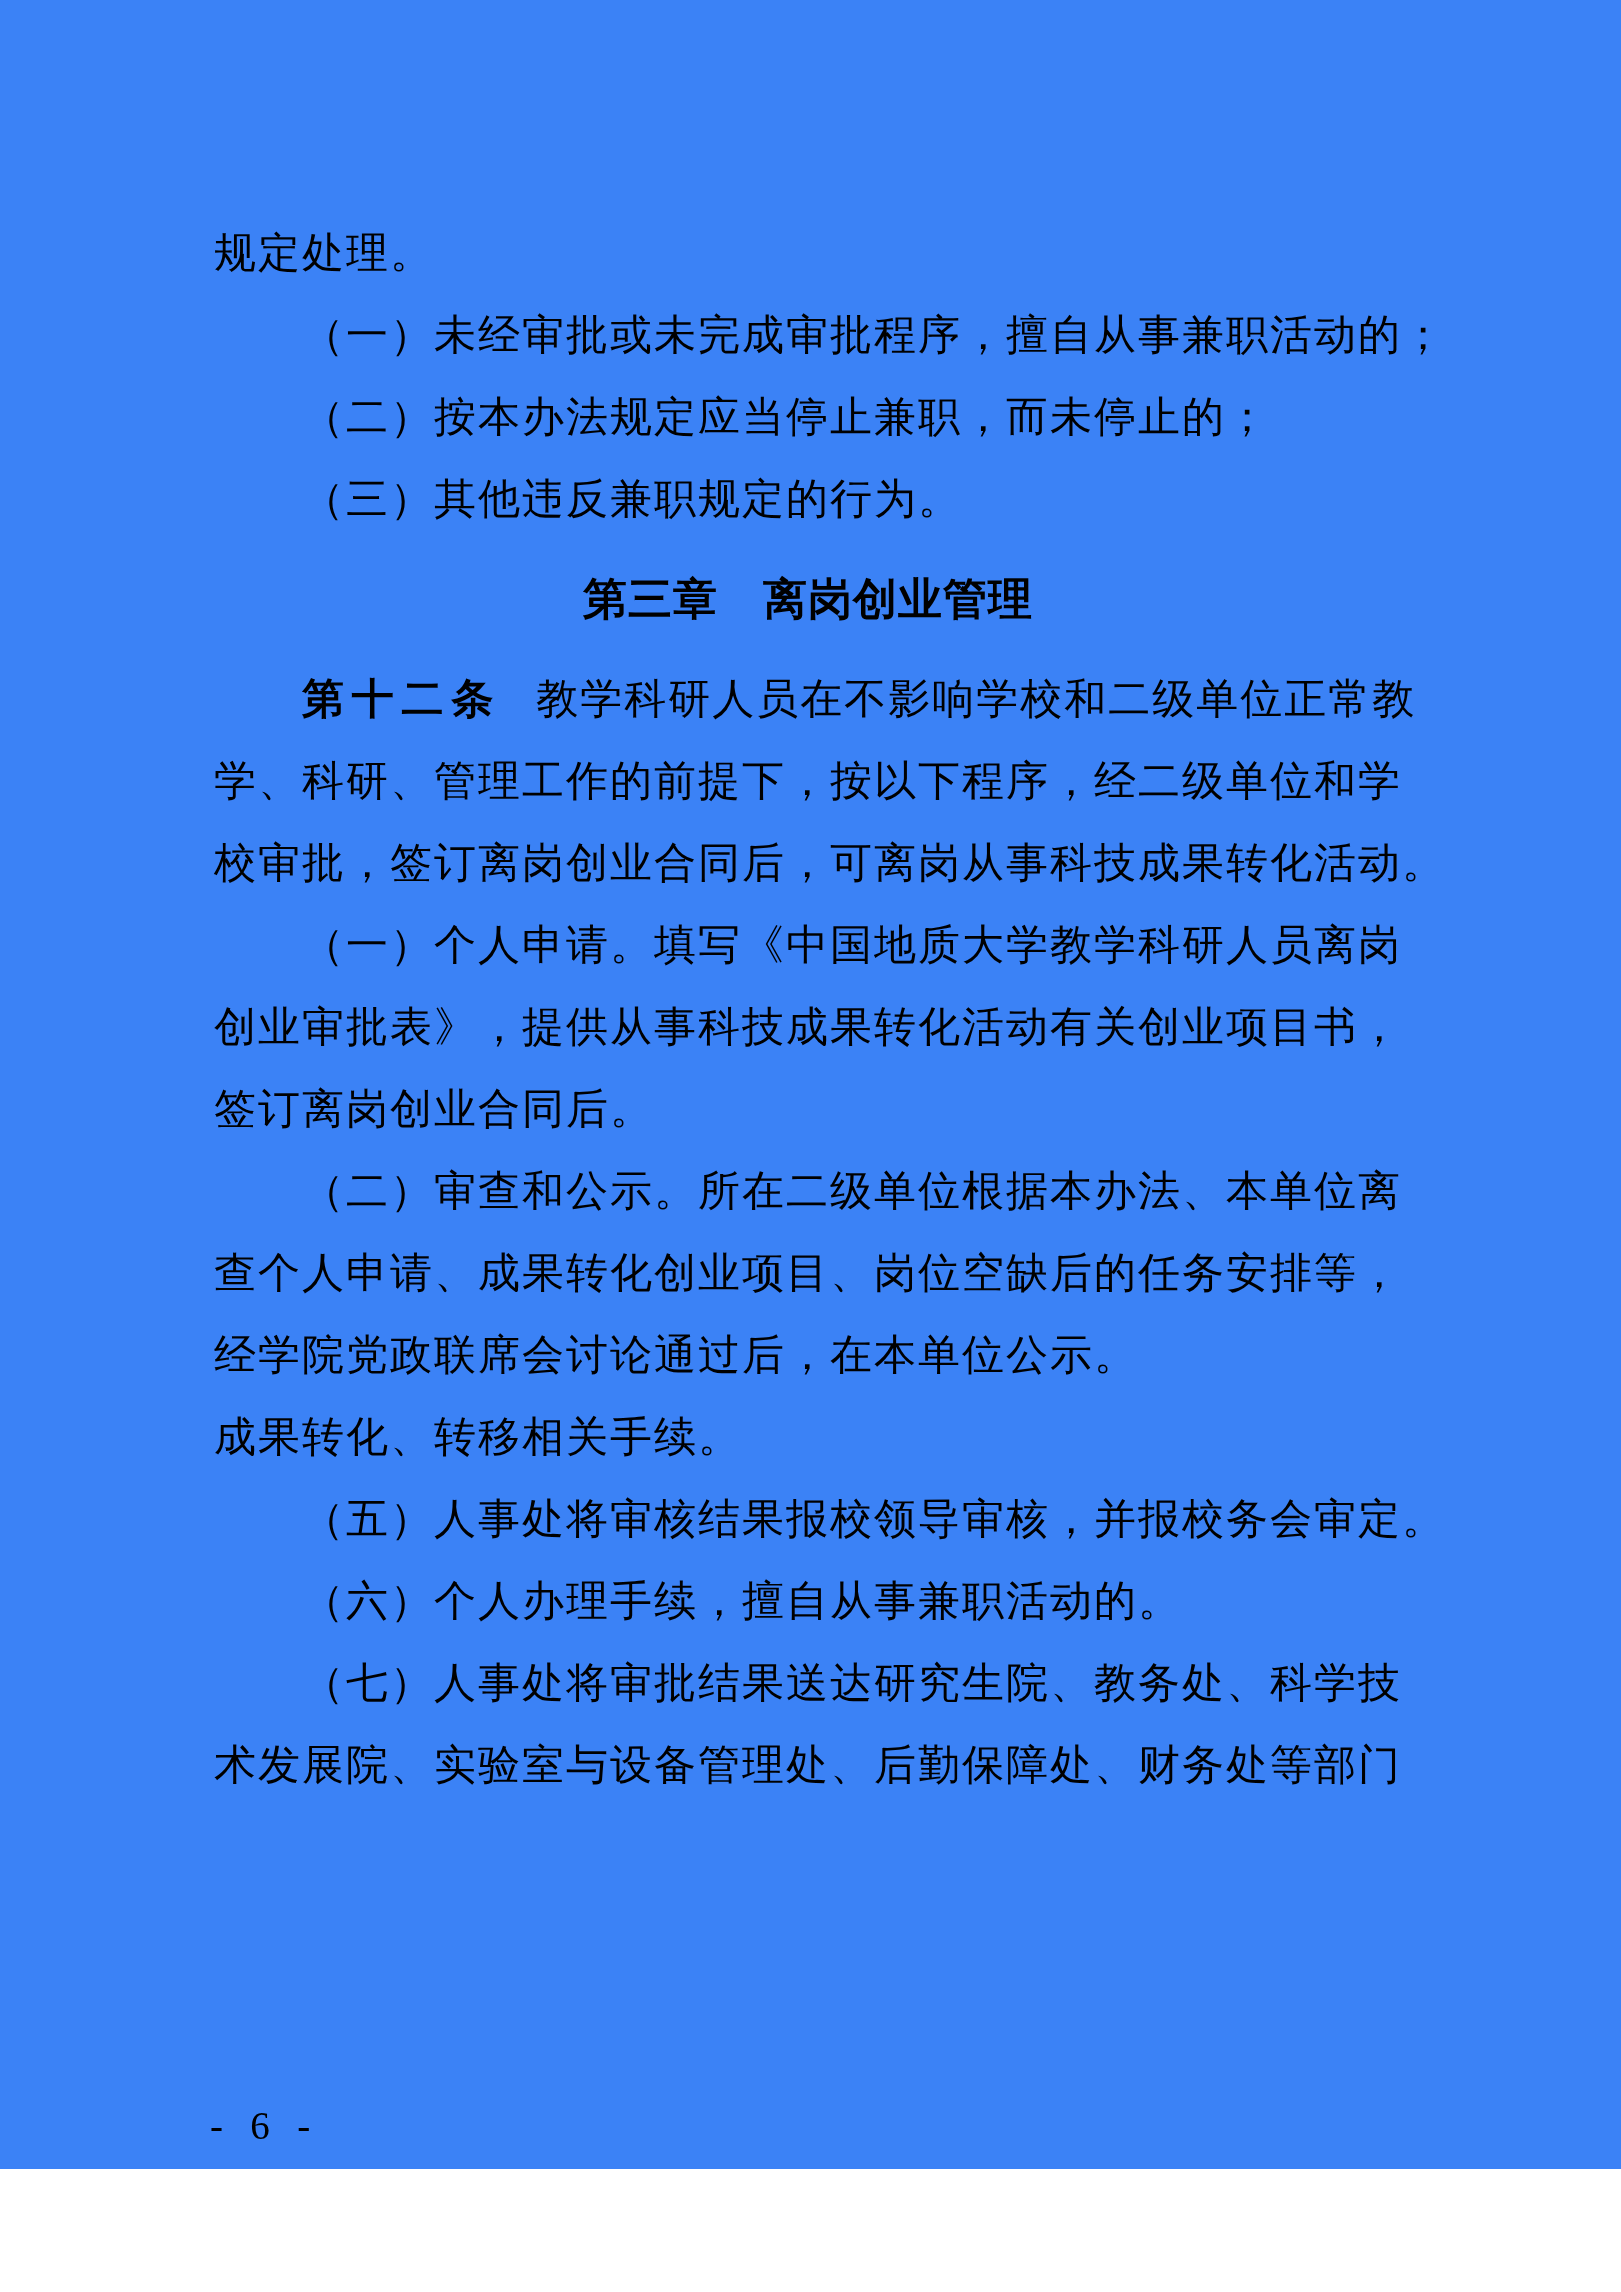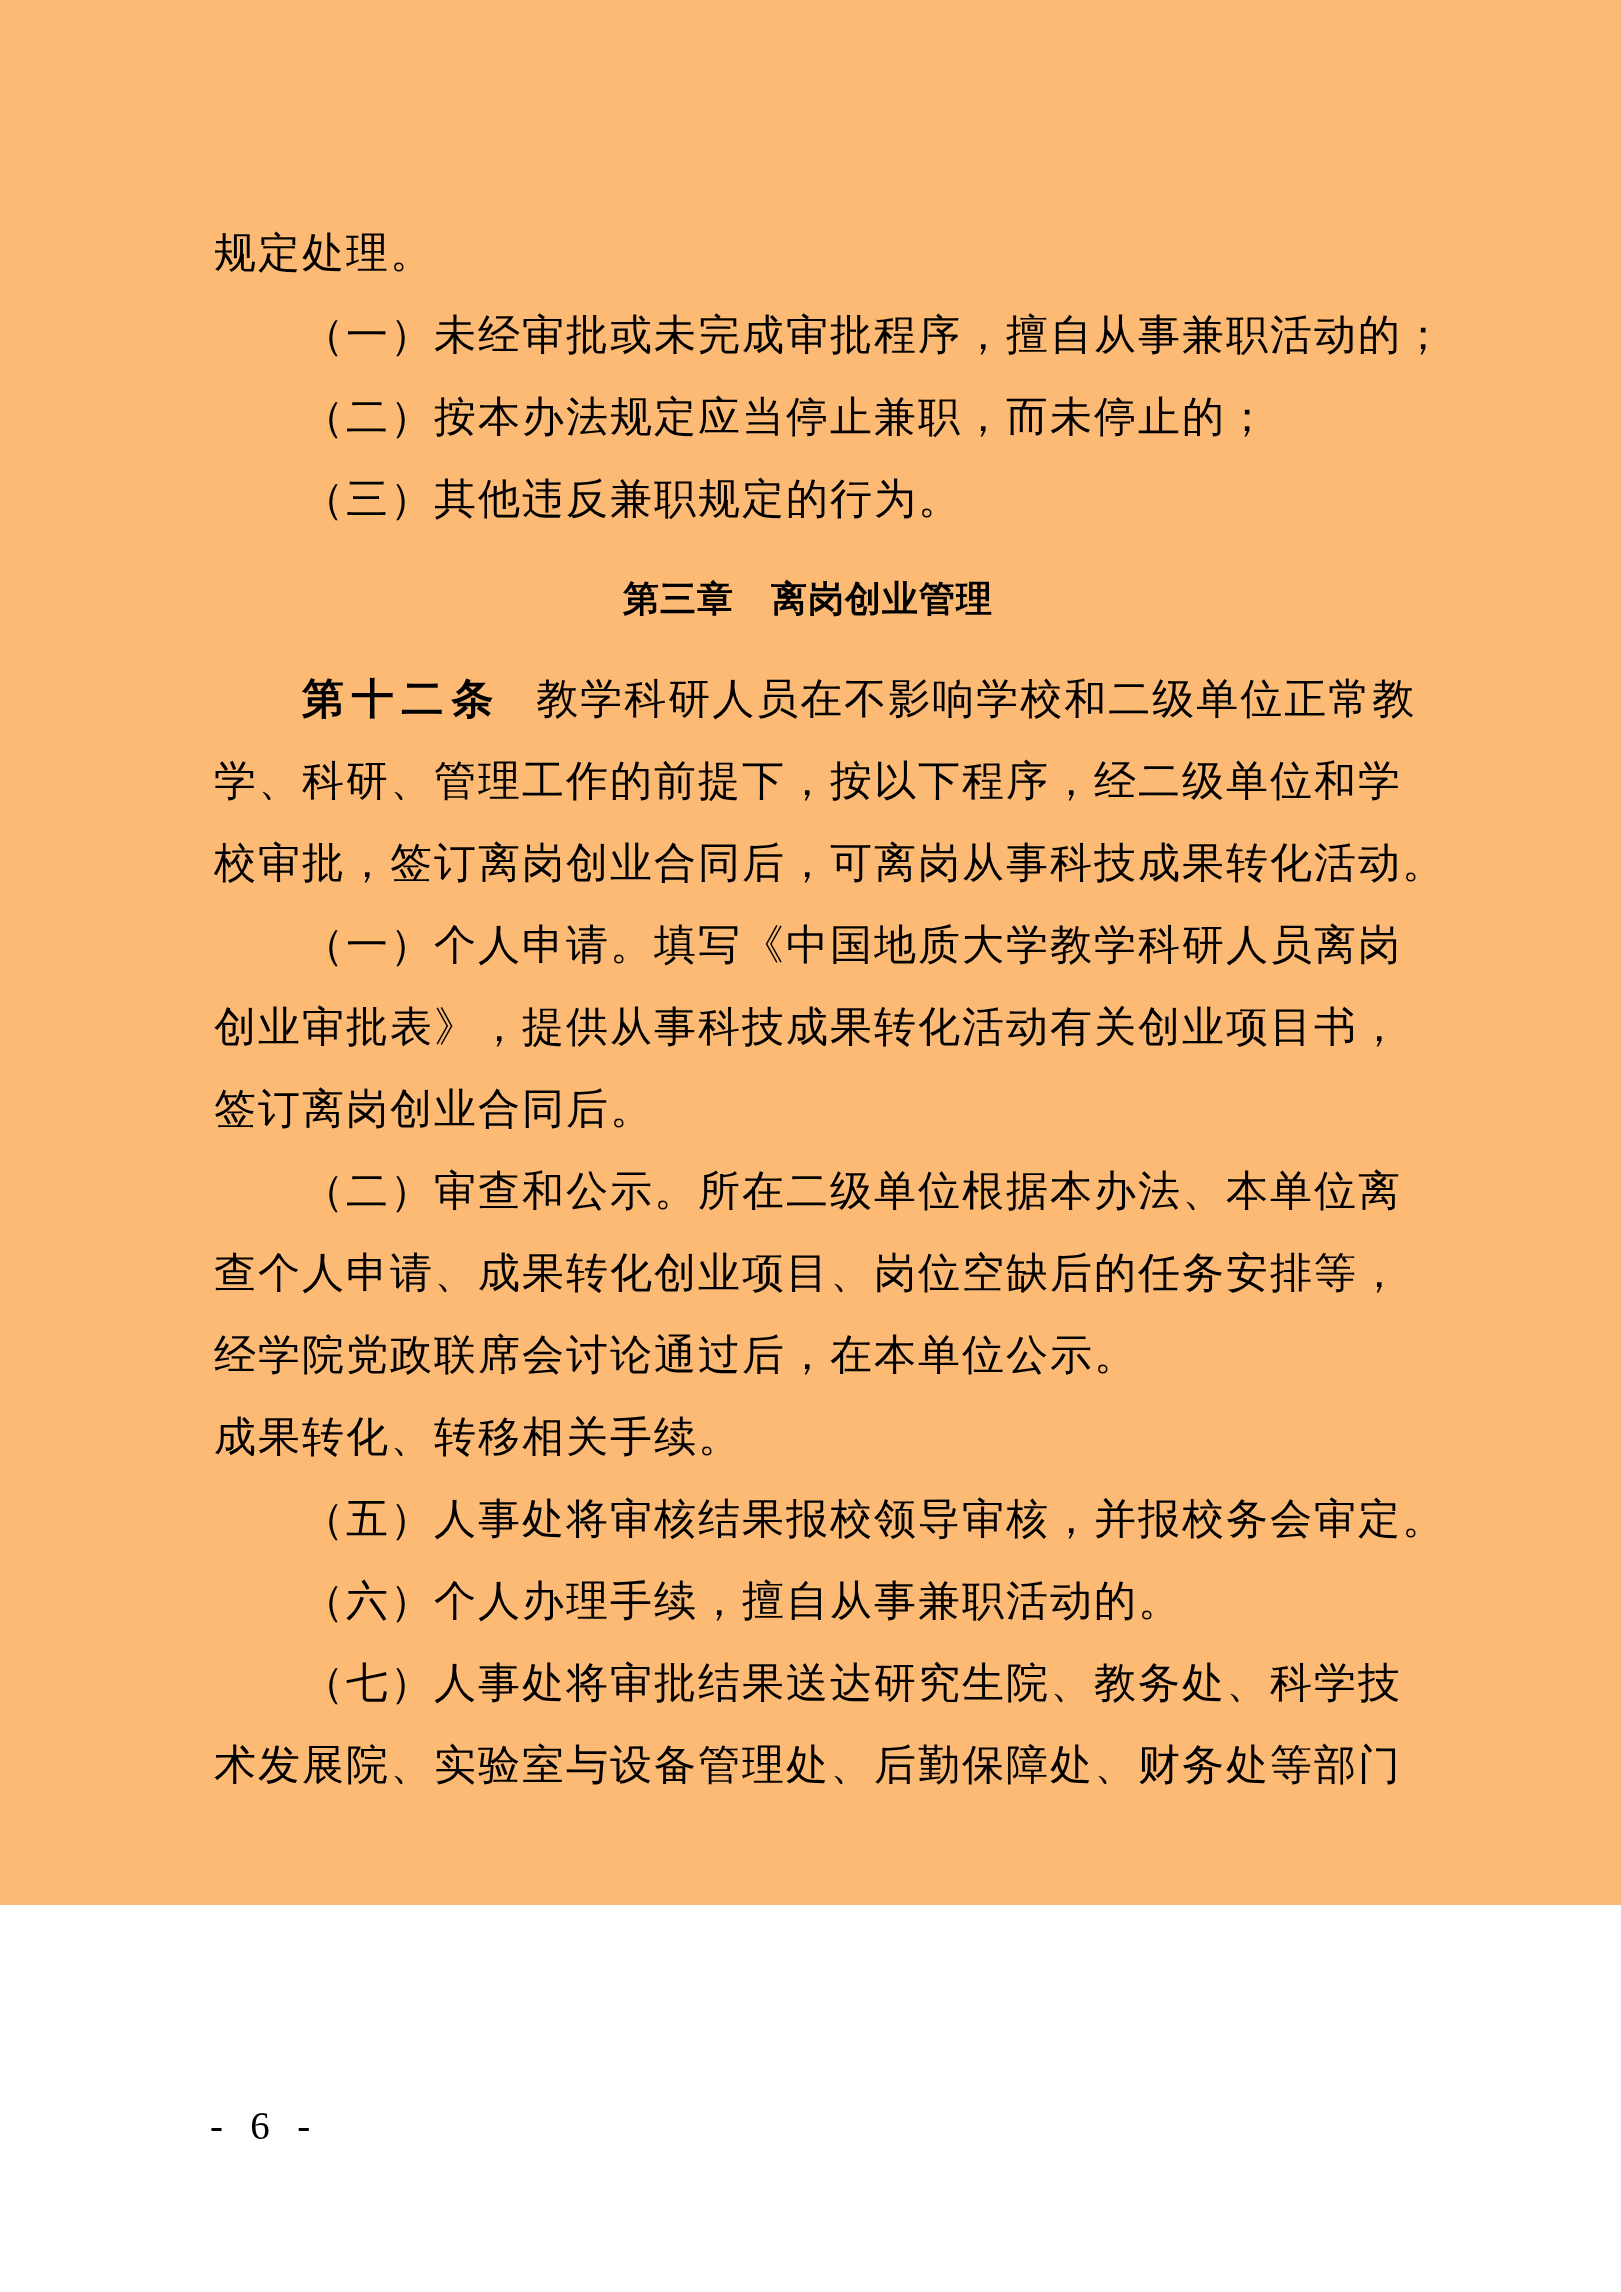--- a/index.html
+++ b/index.html
@@ -6,38 +6,38 @@
   body {
     width: 1621px; height: 2293px;
     background: #ffffff;
     position: relative;
     font-family: "Liberation Serif", "DejaVu Serif", serif;
     color: #000000;
     overflow: hidden;
   }
   .page {
     position: absolute; left: 0; top: 0;
-    width: 1621px; height: 1905px;
-    background: #fdba74;
+    width: 1621px; height: 2169px;
+    background: #3b82f6;
   }
   .content {
     position: absolute;
     left: 214px; top: 212px;
     width: 1188px;
     font-size: 42px;
     line-height: 82px;
     letter-spacing: 2px;
   }
   .line { white-space: nowrap; text-indent: 0; }
   .indent { text-indent: 88px; }
   .chapter-heading {
     text-align: center;
     font-family: "Liberation Sans", "DejaVu Sans", sans-serif;
     font-weight: bold;
-    font-size: 36px;
+    font-size: 44px;
     letter-spacing: 1px;
     margin: 17.6px 0 18.6px 0;
     white-space: nowrap;
   }
   .article-line { white-space: nowrap; text-indent: 88px; }
   .article-label {
     font-weight: bold;
     letter-spacing: 7.8px;
     margin-right: 35px;
   }

